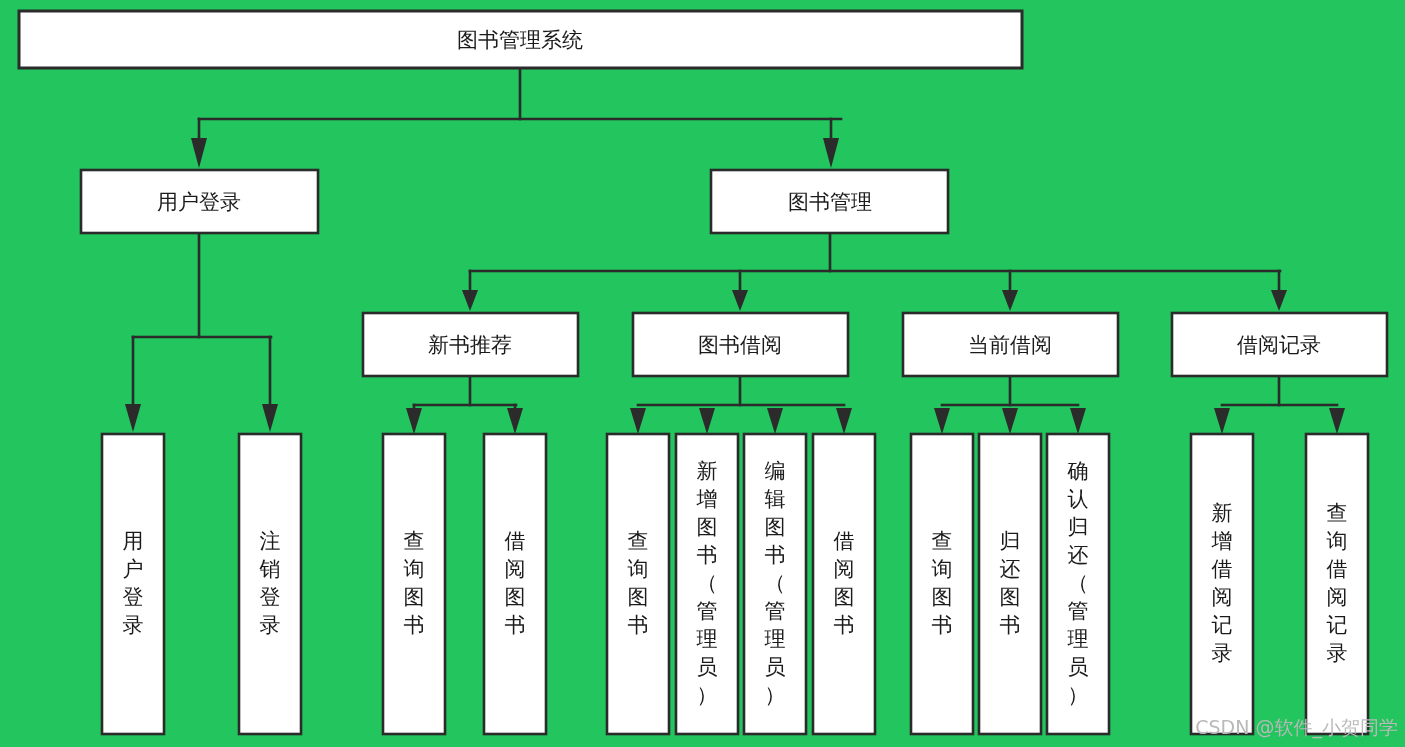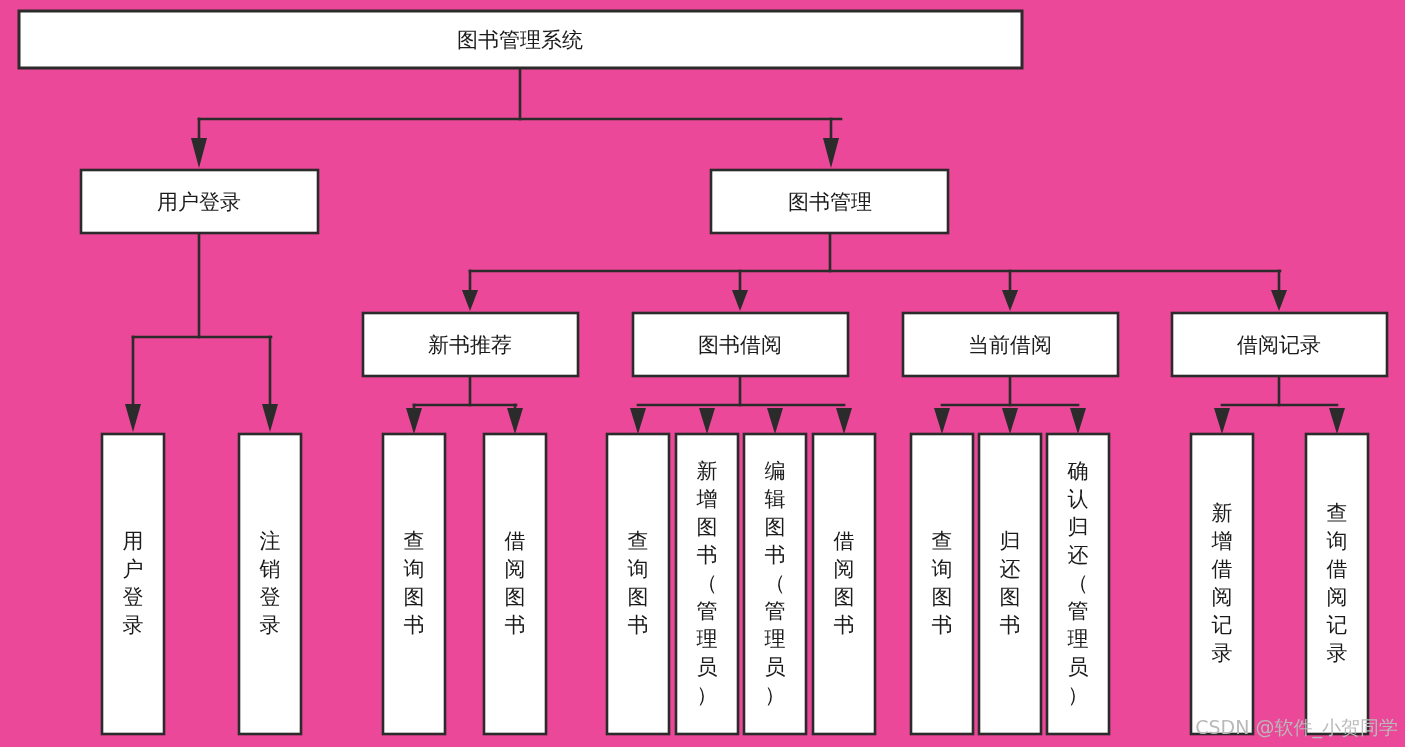--- a/index.html
+++ b/index.html
@@ -8,21 +8,21 @@
     padding: 0;
     background: #ffffff;
   }
   body {
     font-family: "DejaVu Sans", "Liberation Sans", sans-serif;
   }
   #diagram-root {
     position: relative;
     width: 1405px;
     height: 747px;
-    background: #ec4899;
+    background: #22c55e;
     overflow: hidden;
   }
   svg#flowchart {
     position: absolute;
     left: 0;
     top: 0;
     width: 1405px;
     height: 747px;
     display: block;
   }

